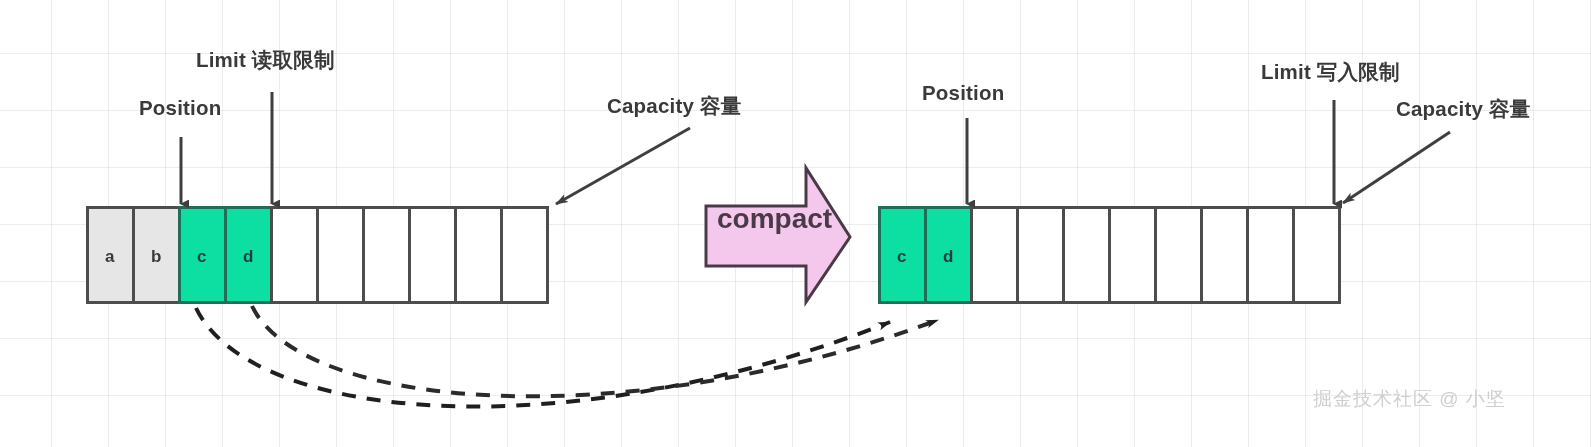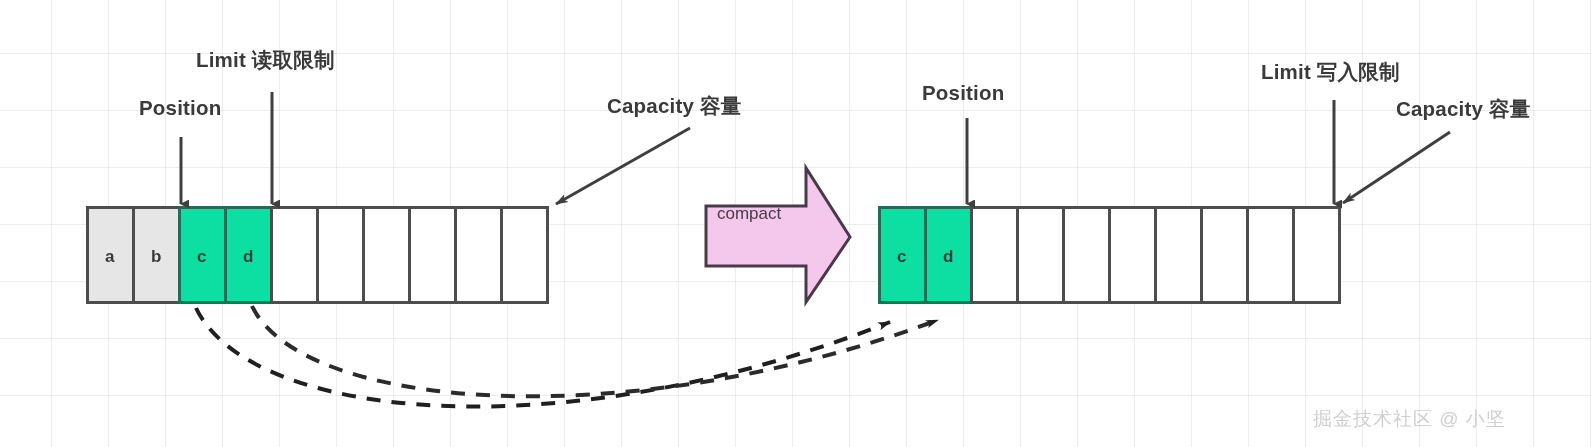--- a/index.html
+++ b/index.html
@@ -43,22 +43,22 @@
     position: absolute;
     font-size: 17px;
     font-weight: bold;
     color: #3a3a3a;
     white-space: nowrap;
     line-height: 1;
   }
   .cell-text.on-green { color: #25403a; }
   .compact-text {
     position: absolute;
-    font-size: 17px;
-    font-weight: normal;
+    font-size: 28px;
+    font-weight: bold;
     color: #4a3a48;
     white-space: nowrap;
     line-height: 1;
   }
   .watermark {
     position: absolute;
     font-size: 19px;
     color: #cfcfcf;
     font-weight: normal;
     white-space: nowrap;
@@ -139,15 +139,15 @@
   <div class="compact-text" style="left:717px; top:205px;">compact</div>
 
   <div class="cell-text" style="left:105px; top:248px;">a</div>
   <div class="cell-text" style="left:151px; top:248px;">b</div>
   <div class="cell-text on-green" style="left:197px; top:248px;">c</div>
   <div class="cell-text on-green" style="left:243px; top:248px;">d</div>
 
   <div class="cell-text on-green" style="left:897px; top:248px;">c</div>
   <div class="cell-text on-green" style="left:943px; top:248px;">d</div>
 
-  <div class="watermark" style="left:1313px; top:409px;">掘金技术社区 @ 小坚</div>
+  <div class="watermark" style="left:1313px; top:389px;">掘金技术社区 @ 小坚</div>
 
 </div>
 
 </body></html>

